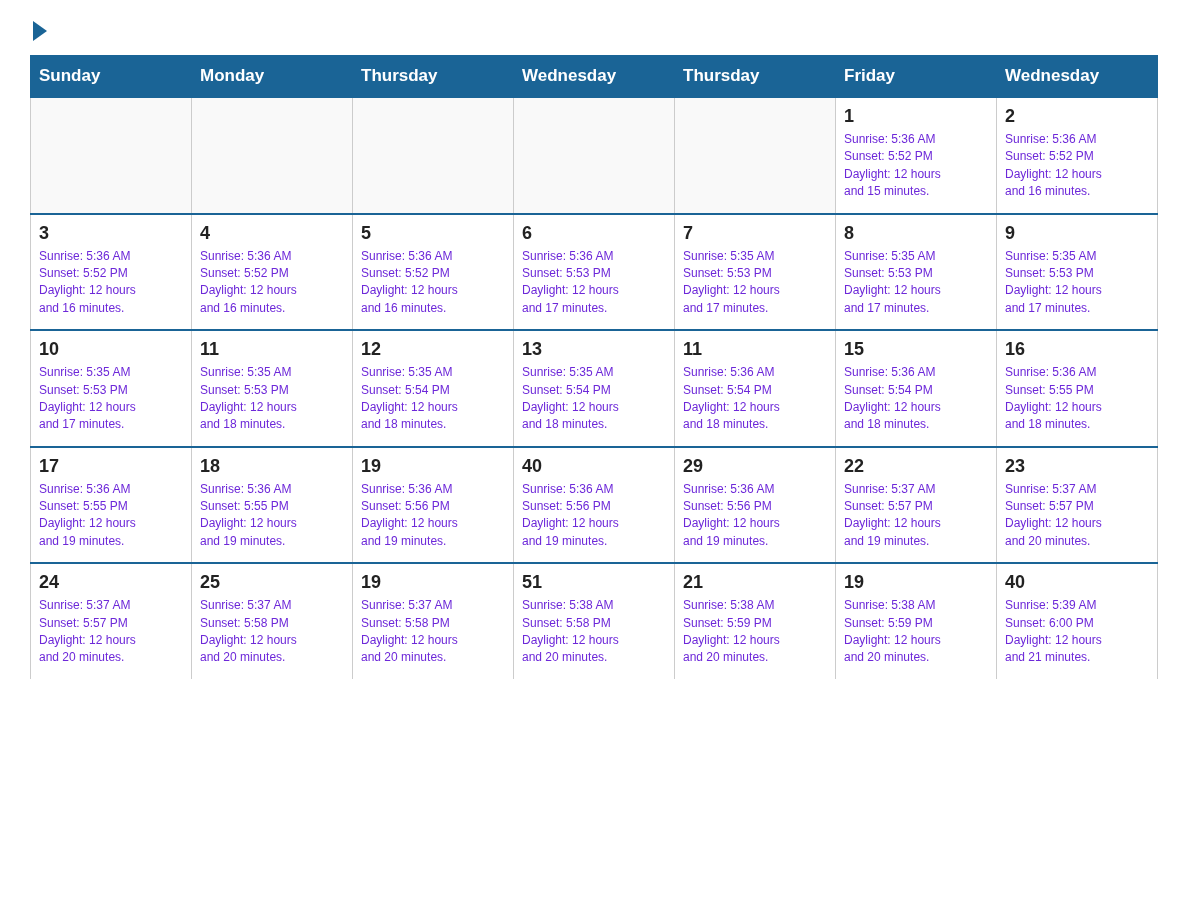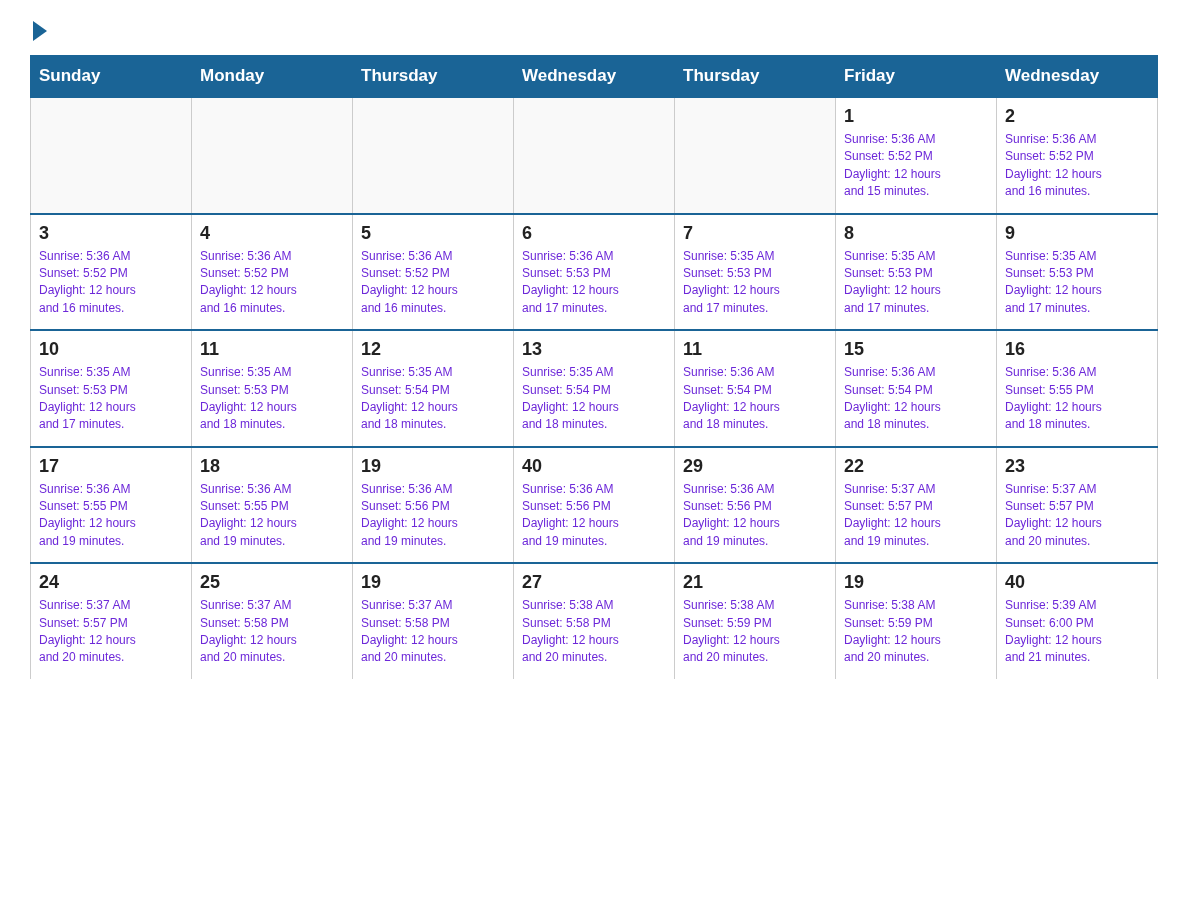--- a/index.html
+++ b/index.html
@@ -252,21 +252,21 @@
         </td>
         <td>
           <span class="day-number">25</span>
           <div class="day-info">Sunrise: 5:37 AM<br>Sunset: 5:58 PM<br>Daylight: 12 hours<br>and 20 minutes.</div>
         </td>
         <td>
           <span class="day-number">19</span>
           <div class="day-info">Sunrise: 5:37 AM<br>Sunset: 5:58 PM<br>Daylight: 12 hours<br>and 20 minutes.</div>
         </td>
         <td>
-          <span class="day-number">27</span>
+          <span class="day-number">51</span>
           <div class="day-info">Sunrise: 5:38 AM<br>Sunset: 5:58 PM<br>Daylight: 12 hours<br>and 20 minutes.</div>
         </td>
         <td>
           <span class="day-number">21</span>
           <div class="day-info">Sunrise: 5:38 AM<br>Sunset: 5:59 PM<br>Daylight: 12 hours<br>and 20 minutes.</div>
         </td>
         <td>
           <span class="day-number">19</span>
           <div class="day-info">Sunrise: 5:38 AM<br>Sunset: 5:59 PM<br>Daylight: 12 hours<br>and 20 minutes.</div>
         </td>

